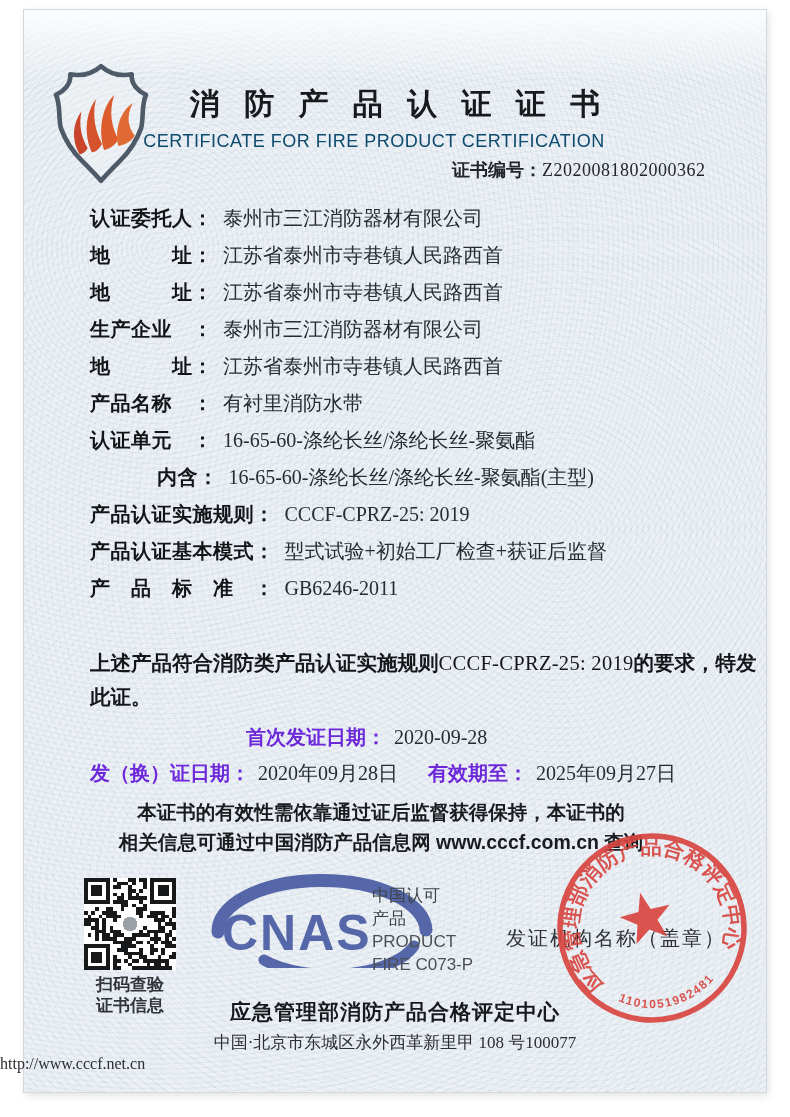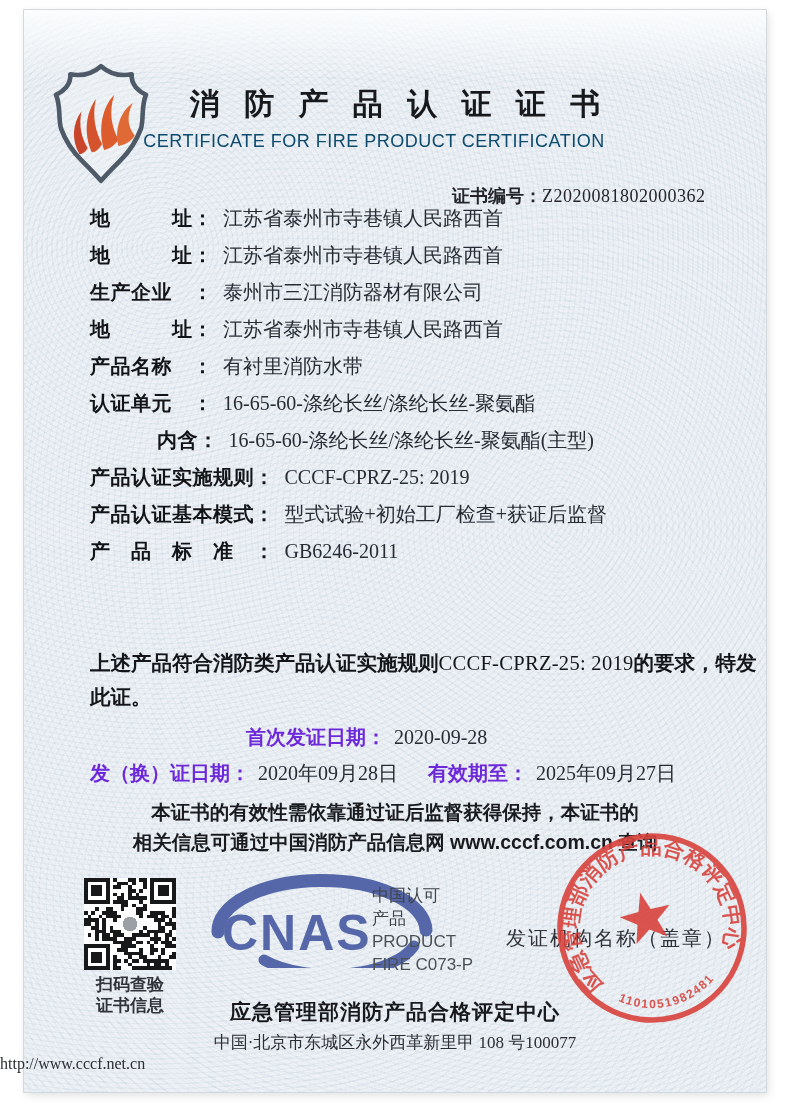--- a/index.html
+++ b/index.html
@@ -16,38 +16,38 @@
       repeating-radial-gradient(circle at 72% 48%, rgba(100,140,170,.06) 0 1.5px, rgba(0,0,0,0) 1.5px 6px),
       repeating-radial-gradient(circle at 38% 82%, rgba(100,140,170,.055) 0 1.5px, rgba(0,0,0,0) 1.5px 7px);
     box-shadow:0 0 0 1px #d2d8dc, 2px 3px 8px rgba(60,70,80,.18);
   }
   .abs{position:absolute;}
   .logo{left:44px;top:60px;width:114px;height:128px;}
   .title{left:0;top:84px;width:790px;text-align:center;font-size:30px;font-weight:700;
          letter-spacing:8px;text-indent:8px;color:#17191c;white-space:nowrap;}
   .subtitle{left:0;top:131px;width:690px;text-align:center;font-size:18px;font-weight:500;
             letter-spacing:.5px;color:#0c4a6e;white-space:nowrap;margin-left:29px;}
-  .certno{left:452px;top:184px;font-size:18px;color:#23252a;white-space:nowrap;}
+  .certno{left:452px;top:158px;font-size:18px;color:#23252a;white-space:nowrap;}
   .certno .lbl{font-weight:600;}
   .certno .num{font-family:"Liberation Serif",serif;letter-spacing:.5px;}
   .fields{left:90px;top:200px;width:660px;}
   .row{height:37px;line-height:37px;font-size:20px;white-space:nowrap;}
   .row .lbl{font-weight:700;color:#121418;letter-spacing:.5px;}
   .row .val{margin-left:10px;color:#272c34;font-family:"Liberation Serif",serif;}
   .row.indent{padding-left:67px;}
   .statement{left:90px;top:646px;width:680px;font-size:20.5px;line-height:33px;
              font-weight:700;color:#14161a;}
   .statement .l1{white-space:nowrap;}
   .statement .code{font-weight:500;font-family:"Liberation Serif",serif;letter-spacing:.3px;}
   .first-issue{left:246px;top:724px;font-size:20px;white-space:nowrap;}
   .first-issue .lbl,.issue-row .lbl{font-weight:700;color:#6d28d9;}
   .first-issue .val,.issue-row .val{font-family:"Liberation Serif",serif;color:#272c34;margin-left:8px;}
   .issue-row{left:90px;top:760px;font-size:20px;white-space:nowrap;}
   .issue-row .gap{display:inline-block;width:30px;}
-  .notice{left:75px;top:797px;width:640px;text-align:center;font-size:19.5px;
+  .notice{left:61px;top:797px;width:640px;text-align:center;font-size:19.5px;
           line-height:30px;font-weight:600;color:#191b1f;}
   .qr{left:84px;top:878px;width:92px;height:92px;}
   .qr svg{width:100%;height:100%;}
   .qr-cap{left:78px;top:974px;width:104px;text-align:center;font-size:17px;line-height:21px;
           font-weight:700;font-family:"Liberation Serif",serif;color:#30343a;}
   .cnas-logo{left:206px;top:874px;width:232px;height:94px;}
   .cnas-text{left:372px;top:884px;font-size:17px;line-height:23px;color:#3e434a;font-weight:500;}
   .cnas-text .latin{color:#4b5056;}
   .seal-caption{left:506px;top:925px;font-size:20px;letter-spacing:2px;
                 font-family:"Liberation Serif",serif;color:#2f323a;z-index:3;white-space:nowrap;}
@@ -76,20 +76,21 @@
 </svg>
 
 <div class="abs title">消 防 产 品 认 证 证 书</div>
 <div class="abs subtitle">CERTIFICATE FOR FIRE PRODUCT CERTIFICATION</div>
 
 <div class="abs certno">
   <span class="lbl">证书编号：</span><span class="num">Z2020081802000362</span>
 </div>
 
 <div class="abs fields">
+  <div class="row"><span class="lbl">认证委托人：</span><span class="val">泰州市三江消防器材有限公司</span></div>
   <div class="row"><span class="lbl">地　　　址：</span><span class="val">江苏省泰州市寺巷镇人民路西首</span></div>
   <div class="row"><span class="lbl">地　　　址：</span><span class="val">江苏省泰州市寺巷镇人民路西首</span></div>
   <div class="row"><span class="lbl">生产企业　：</span><span class="val">泰州市三江消防器材有限公司</span></div>
   <div class="row"><span class="lbl">地　　　址：</span><span class="val">江苏省泰州市寺巷镇人民路西首</span></div>
   <div class="row"><span class="lbl">产品名称　：</span><span class="val">有衬里消防水带</span></div>
   <div class="row"><span class="lbl">认证单元　：</span><span class="val">16-65-60-涤纶长丝/涤纶长丝-聚氨酯</span></div>
   <div class="row indent"><span class="lbl">内含：</span><span class="val">16-65-60-涤纶长丝/涤纶长丝-聚氨酯(主型)</span></div>
   <div class="row"><span class="lbl">产品认证实施规则：</span><span class="val">CCCF-CPRZ-25: 2019</span></div>
   <div class="row"><span class="lbl">产品认证基本模式：</span><span class="val">型式试验+初始工厂检查+获证后监督</span></div>
   <div class="row"><span class="lbl">产　品　标　准　：</span><span class="val">GB6246-2011</span></div>

